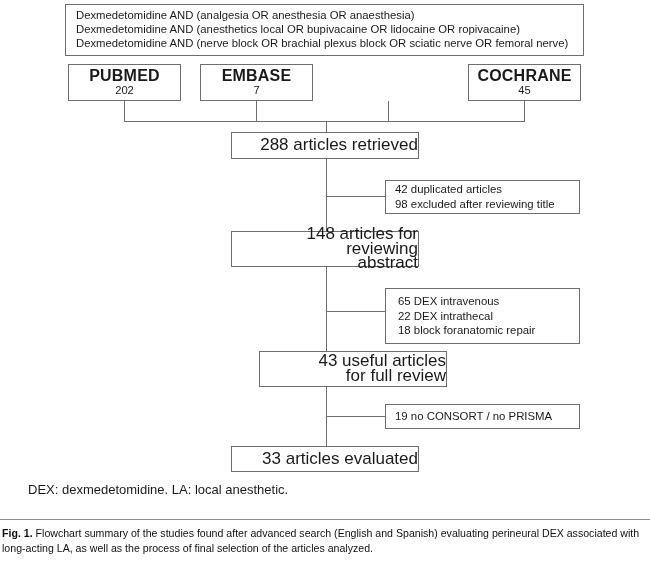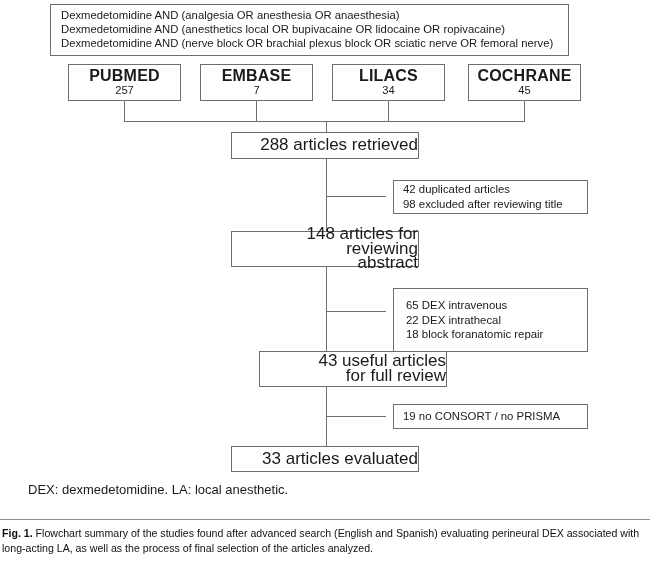--- a/index.html
+++ b/index.html
@@ -35,21 +35,21 @@
   .box-inner {
     width: 100%;
     height: 100%;
     display: flex;
     flex-direction: column;
     justify-content: center;
   }
 
   
   .query-box {
-    left: 50px;
+    left: 65px;
     top: 4px;
     width: 519px;
     height: 52px;
     padding: 3px 8px 5px 10px;
   }
   .query-line {
     font-size: 11.3px;
     line-height: 14.2px;
     white-space: nowrap;
     text-align: left;
@@ -92,29 +92,28 @@
   .mb-abstract  { top: 231px; height: 36px; }
   .mb-useful    { top: 351px; height: 36px; margin-left: 28px; }
   .mb-evaluated { top: 446px; height: 26px; }
 
   
   .side-box {
     left: 385px;
     width: 195px;
     padding-left: 9px;
     text-align: left;
-    margin-left: 8px;
   }
   .side-box .line {
     font-size: 11.4px;
     line-height: 14.6px;
     white-space: nowrap;
   }
   .sb-dup     { top: 180px; height: 34px; }
-  .sb-route   { top: 288px; height: 64px; padding-left: 12px; }
+  .sb-route   { top: 288px; height: 56px; padding-left: 12px; }
   .sb-consort { top: 404px; height: 25px; }
 
   
   .ln {
     position: absolute;
     background: #6e6e6e;
     z-index: 1;
   }
   .vln { width: 1px; }
   .hln { height: 1px; }
@@ -180,33 +179,27 @@
     <div class="box-inner">
       <div class="query-line">Dexmedetomidine AND (analgesia OR anesthesia OR anaesthesia)</div>
       <div class="query-line">Dexmedetomidine AND (anesthetics local OR bupivacaine OR lidocaine OR ropivacaine)</div>
       <div class="query-line">Dexmedetomidine AND (nerve block OR brachial plexus block OR sciatic nerve OR femoral nerve)</div>
     </div>
   </div>
 
   <div class="box db-box db-pubmed">
     <div class="box-inner">
       <div class="db-name">PUBMED</div>
-      <div class="db-count">257</div>
+      <div class="db-count">202</div>
     </div>
   </div>
   <div class="box db-box db-embase">
     <div class="box-inner">
       <div class="db-name">EMBASE</div>
       <div class="db-count">7</div>
-    </div>
-  </div>
-  <div class="box db-box db-lilacs">
-    <div class="box-inner">
-      <div class="db-name">LILACS</div>
-      <div class="db-count">34</div>
     </div>
   </div>
   <div class="box db-box db-cochrane">
     <div class="box-inner">
       <div class="db-name">COCHRANE</div>
       <div class="db-count">45</div>
     </div>
   </div>
 
   <div class="ln vln drop-pubmed"></div>

